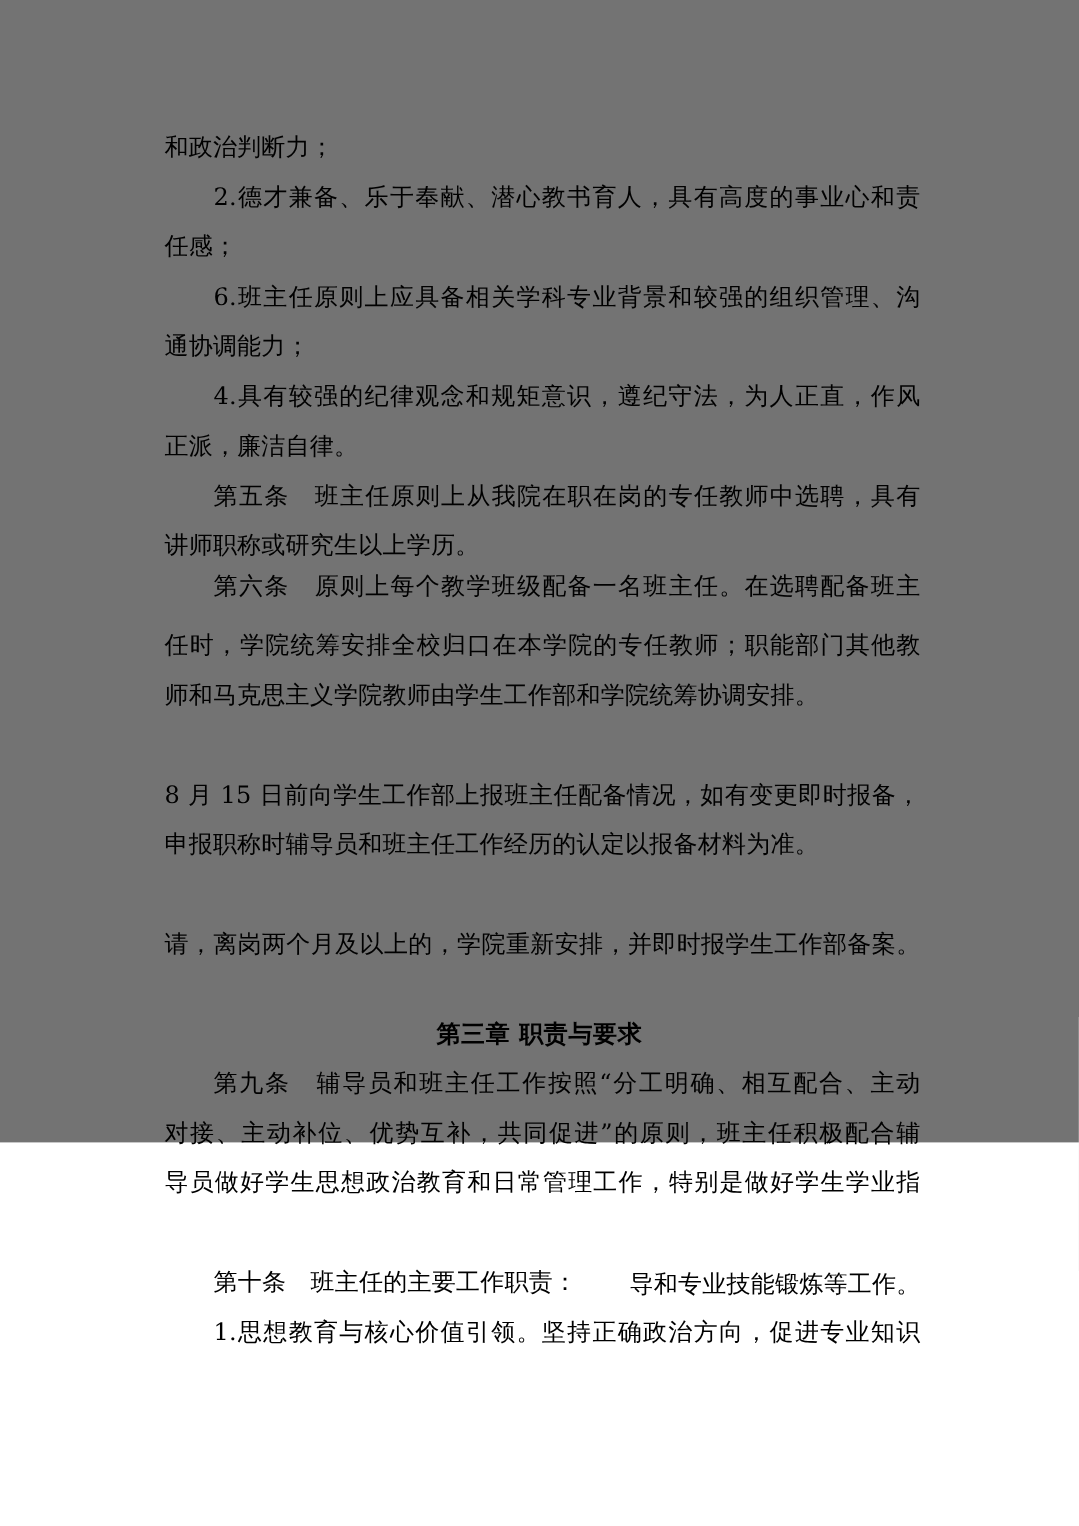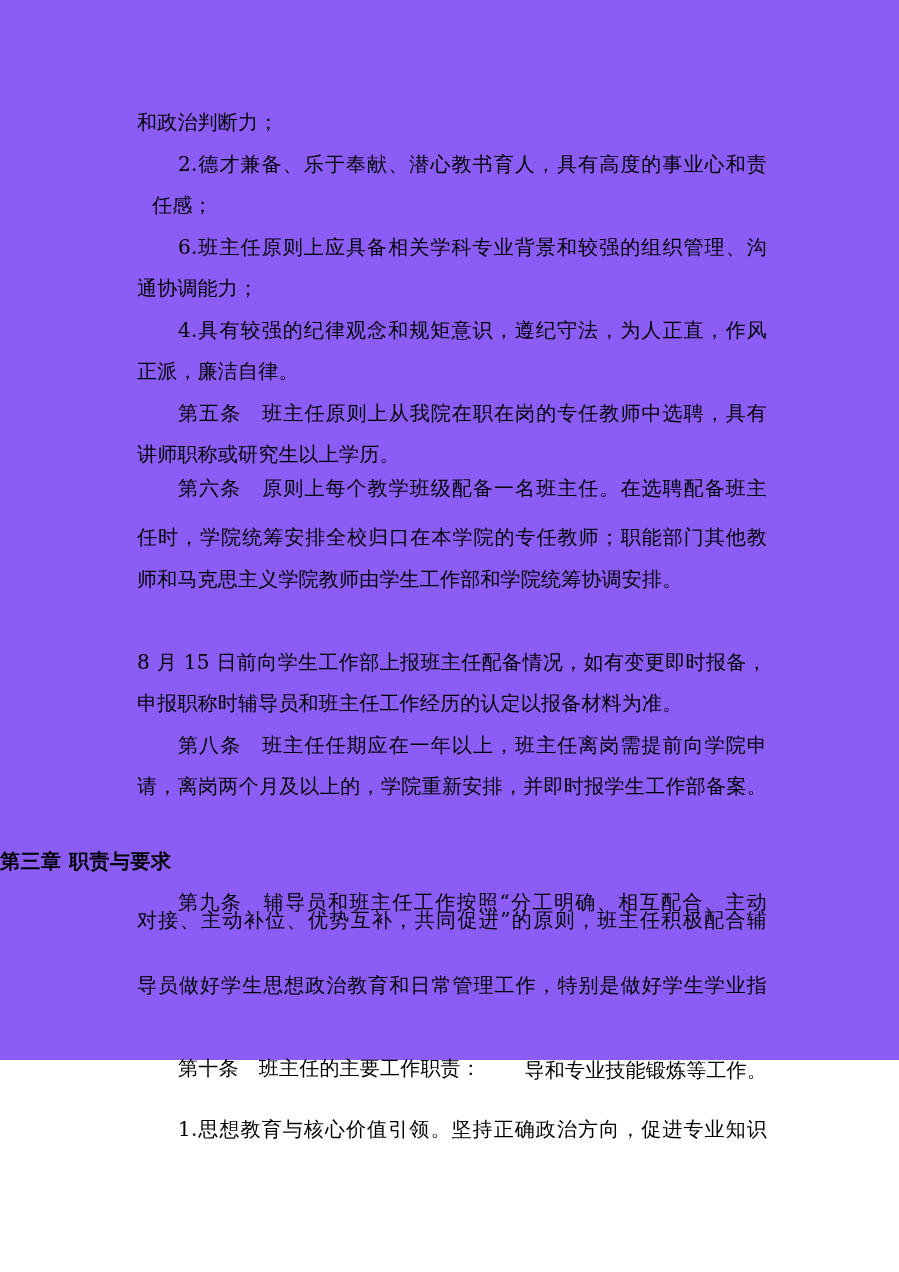--- a/index.html
+++ b/index.html
@@ -13,22 +13,22 @@
       overflow: hidden;
       position: relative;
       font-family: "DejaVu Serif", "Liberation Serif", serif;
       color: #000000;
     }
     .page {
       position: absolute;
       left: 0;
       top: 0;
       width: 899px;
-      height: 1060px;
-      background: #8b5cf6;
+      height: 952px;
+      background: #737373;
       text-decoration: underline;
     }
     .line {
       position: absolute;
       left: 137px;
       width: 630px;
       font-size: 20px;
       line-height: 28px;
       height: 28px;
       white-space: nowrap;
@@ -39,61 +39,60 @@
       width: 589px;
     }
     .line.justify {
       text-align: justify;
       text-align-last: justify;
     }
     .chapter-title {
       position: absolute;
       left: 0;
       width: 899px;
-      text-align: left;
+      text-align: center;
       font-size: 20px;
       font-weight: bold;
       line-height: 28px;
       height: 28px;
       letter-spacing: 0.5px;
     }
   </style>
 </head>
 <body>
 
 <div class="page">
 
   <div class="line" style="top:108px;">和政治判断力；</div>
 
   <div class="line indent justify" style="top:150px;">2.德才兼备、乐于奉献、潜心教书育人，具有高度的事业心和责</div>
-  <div class="line" style="top:191px;margin-left:15px;">任感；</div>
+  <div class="line" style="top:191px;">任感；</div>
 
   <div class="line indent justify" style="top:233px;">6.班主任原则上应具备相关学科专业背景和较强的组织管理、沟</div>
   <div class="line" style="top:274px;">通协调能力；</div>
 
   <div class="line indent justify" style="top:316px;">4.具有较强的纪律观念和规矩意识，遵纪守法，为人正直，作风</div>
   <div class="line" style="top:357px;">正派，廉洁自律。</div>
 
   <div class="line indent justify" style="top:399px;">第五条　班主任原则上从我院在职在岗的专任教师中选聘，具有</div>
   <div class="line" style="top:440px;">讲师职称或研究生以上学历。</div>
 
   <div class="line indent justify" style="top:474px;">第六条　原则上每个教学班级配备一名班主任。在选聘配备班主</div>
   <div class="line justify" style="top:523px;">任时，学院统筹安排全校归口在本学院的专任教师；职能部门其他教</div>
   <div class="line" style="top:565px;">师和马克思主义学院教师由学生工作部和学院统筹协调安排。</div>
 
   <div class="line justify" style="top:648px;">8 月 15 日前向学生工作部上报班主任配备情况，如有变更即时报备，</div>
   <div class="line" style="top:689px;">申报职称时辅导员和班主任工作经历的认定以报备材料为准。</div>
 
-  <div class="line indent justify" style="top:731px;">第八条　班主任任期应在一年以上，班主任离岗需提前向学院申</div>
   <div class="line justify" style="top:772px;">请，离岗两个月及以上的，学院重新安排，并即时报学生工作部备案。</div>
 
   <div class="chapter-title" style="top:847px;">第三章  职责与要求</div>
 
   <div class="line indent justify" style="top:888px;">第九条　辅导员和班主任工作按照“分工明确、相互配合、主动</div>
-  <div class="line justify" style="top:906px;">对接、主动补位、优势互补，共同促进”的原则，班主任积极配合辅</div>
+  <div class="line justify" style="top:930px;">对接、主动补位、优势互补，共同促进”的原则，班主任积极配合辅</div>
   <div class="line justify" style="top:971px;">导员做好学生思想政治教育和日常管理工作，特别是做好学生学业指</div>
   <div class="line" style="top:1056px;text-align:right;">导和专业技能锻炼等工作。</div>
 
   <div class="line indent" style="top:1054px;">第十条　班主任的主要工作职责：</div>
 
-  <div class="line indent justify" style="top:1096px;margin-top:19px;">1.思想教育与核心价值引领。坚持正确政治方向，促进专业知识</div>
+  <div class="line indent justify" style="top:1096px;">1.思想教育与核心价值引领。坚持正确政治方向，促进专业知识</div>
 
 </div>
 
 </body></html>

